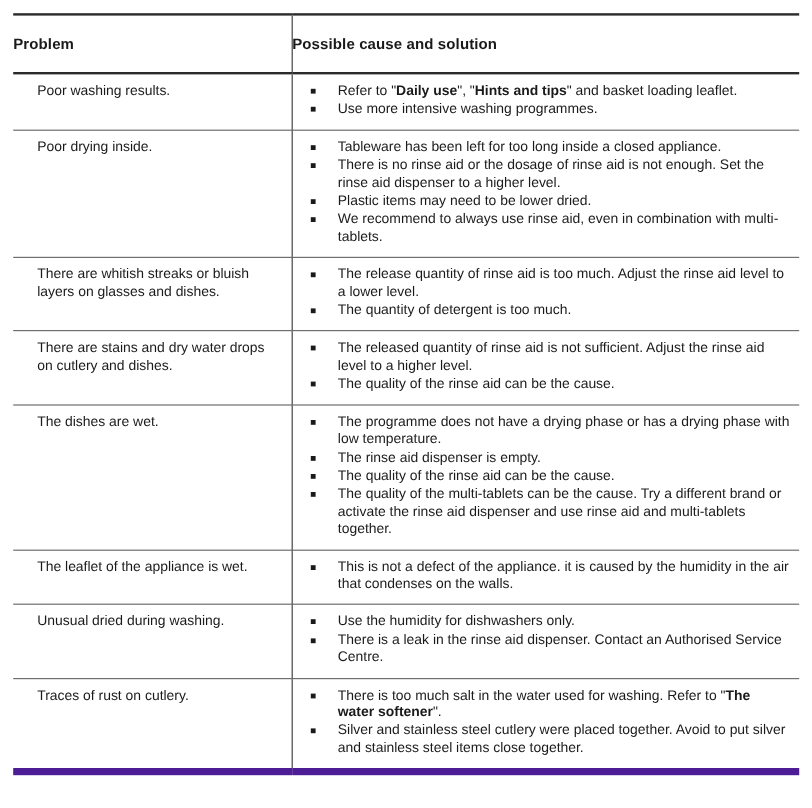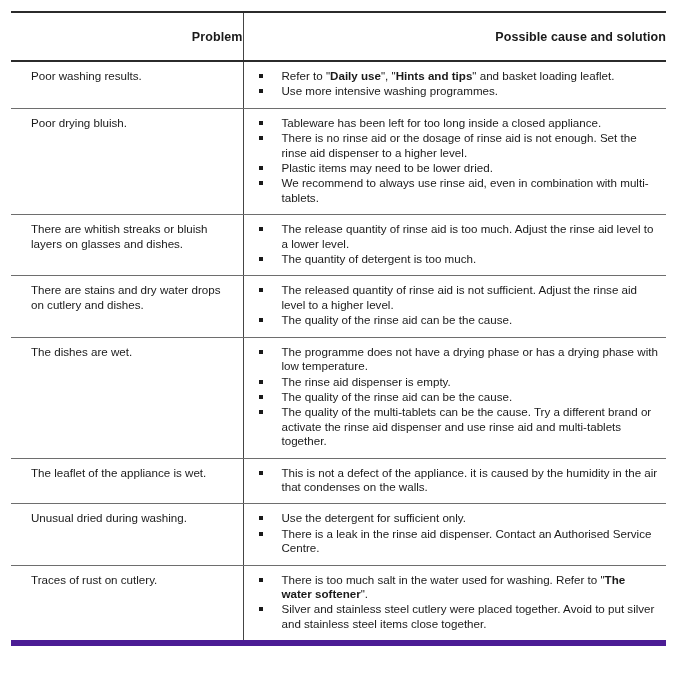--- a/index.html
+++ b/index.html
@@ -33,21 +33,21 @@
 
   .troubleshoot-table col.col-problem { width: 232px; }
   .troubleshoot-table col.col-cause   { width: 423px; }
 
   
   thead th {
     border-top: 2px solid #2b2b2b;
     border-bottom: 2px solid #2b2b2b;
     font-size: 12.5px;
     font-weight: bold;
-    text-align: right;
+    text-align: left;
     vertical-align: middle;
     height: 47px;
     padding: 0;
     letter-spacing: 0.1px;
   }
   thead th.th-problem {
     border-right: 1px solid #444;
   }
 
   
@@ -114,21 +114,21 @@
           </td>
           <td class="cell-cause">
             <ul class="bullet-list">
               <li><span class="sq"></span><span class="txt">Refer to "<b>Daily use</b>", "<b>Hints and tips</b>" and basket loading leaflet.</span></li>
               <li><span class="sq"></span><span class="txt">Use more intensive washing programmes.</span></li>
             </ul>
           </td>
         </tr>
         <tr>
           <td class="cell-problem">
-            <span class="problem-text">Poor drying bluish.</span>
+            <span class="problem-text">Poor drying inside.</span>
           </td>
           <td class="cell-cause">
             <ul class="bullet-list">
               <li><span class="sq"></span><span class="txt">Tableware has been left for too long inside a closed appliance.</span></li>
               <li><span class="sq"></span><span class="txt">There is no rinse aid or the dosage of rinse aid is not enough. Set the rinse aid dispenser to a higher level.</span></li>
               <li><span class="sq"></span><span class="txt">Plastic items may need to be lower dried.</span></li>
               <li><span class="sq"></span><span class="txt">We recommend to always use rinse aid, even in combination with multi-tablets.</span></li>
             </ul>
           </td>
         </tr>
@@ -176,21 +176,21 @@
               <li><span class="sq"></span><span class="txt">This is not a defect of the appliance. it is caused by the humidity in the air that condenses on the walls.</span></li>
             </ul>
           </td>
         </tr>
         <tr>
           <td class="cell-problem">
             <span class="problem-text">Unusual dried during washing.</span>
           </td>
           <td class="cell-cause">
             <ul class="bullet-list">
-              <li><span class="sq"></span><span class="txt">Use the detergent for sufficient only.</span></li>
+              <li><span class="sq"></span><span class="txt">Use the humidity for dishwashers only.</span></li>
               <li><span class="sq"></span><span class="txt">There is a leak in the rinse aid dispenser. Contact an Authorised Service Centre.</span></li>
             </ul>
           </td>
         </tr>
         <tr>
           <td class="cell-problem">
             <span class="problem-text">Traces of rust on cutlery.</span>
           </td>
           <td class="cell-cause">
             <ul class="bullet-list">

